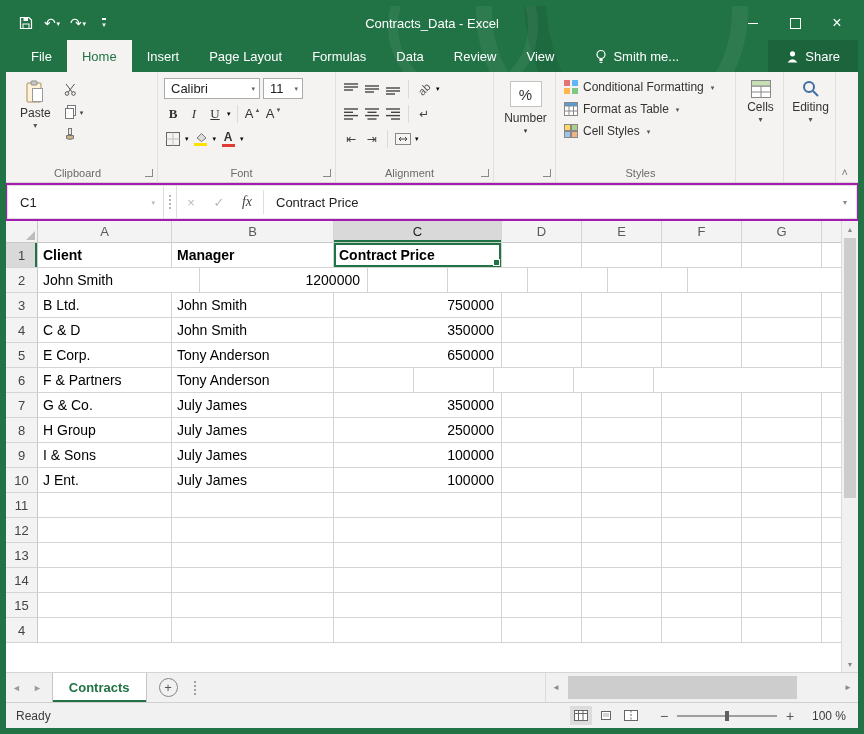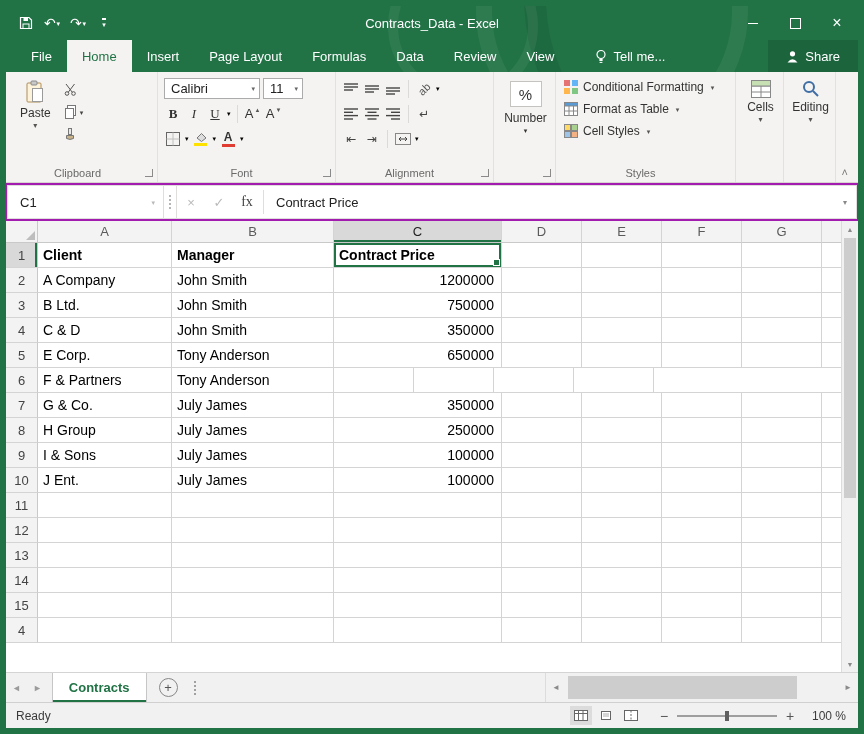--- a/index.html
+++ b/index.html
@@ -63,21 +63,21 @@
   .collapse-ribbon{position:absolute;right:10px;bottom:4px;font-size:11px;color:#777;}
 
   
   .fstrip{height:38px;flex:0 0 38px;background:#a21caf;padding:2px 1px;box-sizing:border-box;}
   .fbar{height:34px;background:#fff;border:1px solid #e0dedd;display:flex;align-items:stretch;box-sizing:border-box;}
   .namebox{width:135px;display:flex;align-items:center;padding:0 8px 0 12px;border-right:1px solid #e0dedd;font-size:13px;color:#222;justify-content:space-between;}
   .dim{color:#b9b9b9;}
   .fdots{width:12px;border-right:1px solid #e0dedd;display:flex;align-items:center;justify-content:center;}
   .fdots::after{content:"";height:14px;border-left:2px dotted #b5b5b5;}
   .fbtn{width:28px;display:flex;align-items:center;justify-content:center;font-size:13px;}
-  .fxtext{font-family:"Liberation Serif",serif;font-size:14px;color:#444;}
+  .fxtext{font-style:italic;font-family:"Liberation Serif",serif;font-size:14px;color:#444;}
   .fsep{width:1px;background:#e0dedd;margin:4px 2px;}
   .fcontent{flex:1;display:flex;align-items:center;padding-left:10px;font-size:13px;color:#222;overflow:hidden;white-space:nowrap;}
   .fexp{width:22px;display:flex;align-items:center;justify-content:center;font-size:8px;color:#888;}
 
   
   .gridwrap{flex:1;display:flex;min-height:0;background:#fff;}
   .gridmain{flex:1;overflow:hidden;min-width:0;}
   .hdrrow{display:flex;height:22px;}
   .corner{width:32px;flex:none;background:#f3f3f3;border-right:1px solid #c9c9c9;border-bottom:1px solid #c9c9c9;position:relative;box-sizing:border-box;}
   .corner::after{content:"";position:absolute;right:2px;bottom:2px;border-left:9px solid transparent;border-bottom:9px solid #bdbdbd;}
@@ -176,21 +176,21 @@
             <div class="rtab">Data</div>
             <div class="rtab">Review</div>
             <div class="rtab">View</div>
           </div>
         <div class="tellme">
           <svg width="12" height="15" viewBox="0 0 12 15">
               <circle cx="6" cy="5.5" r="4" fill="none" stroke="#fff" stroke-width="1.2"></circle>
               <rect x="4.4" y="10" width="3.2" height="2" fill="#fff"></rect>
               <line x1="4.6" y1="13.4" x2="7.4" y2="13.4" stroke="#fff"></line>
             </svg>
-          <span>Tell me...</span>
+          <span>Smith me...</span>
         </div>
         <div class="share">
           <svg width="13" height="13" viewBox="0 0 13 13">
               <circle cx="6.5" cy="3.8" r="2.6" fill="#fff"></circle>
               <path d="M1.5 12.5 q5 -6.5 10 0 z" fill="#fff"></path>
             </svg>
           <span>Share</span>
         </div>
       </div>
     </div>
@@ -489,21 +489,20 @@
               <div class="cell boldcell" style="width: 162px;">Manager</div>
               <div class="cell boldcell selcell" style="width: 168px;">Contract Price</div>
               <div class="cell boldcell" style="width: 80px;"></div>
               <div class="cell boldcell" style="width: 80px;"></div>
               <div class="cell boldcell" style="width: 80px;"></div>
               <div class="cell boldcell" style="width: 80px;"></div>
               <div class="cell filler"></div>
             </div>
             <div class="grow">
               <div class="rowh">2</div>
-              <div class="cell" style="width: 134px;">A Company</div>
               <div class="cell" style="width: 162px;">John Smith</div>
               <div class="cell num" style="width: 168px;">1200000</div>
               <div class="cell" style="width: 80px;"></div>
               <div class="cell" style="width: 80px;"></div>
               <div class="cell" style="width: 80px;"></div>
               <div class="cell" style="width: 80px;"></div>
               <div class="cell filler"></div>
             </div>
             <div class="grow">
               <div class="rowh">3</div>

